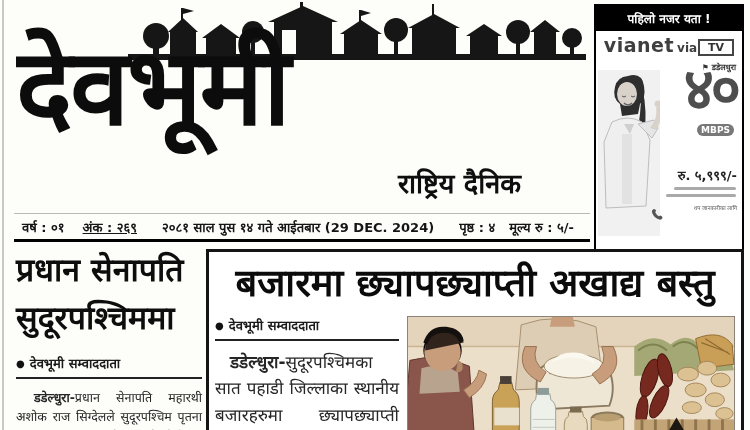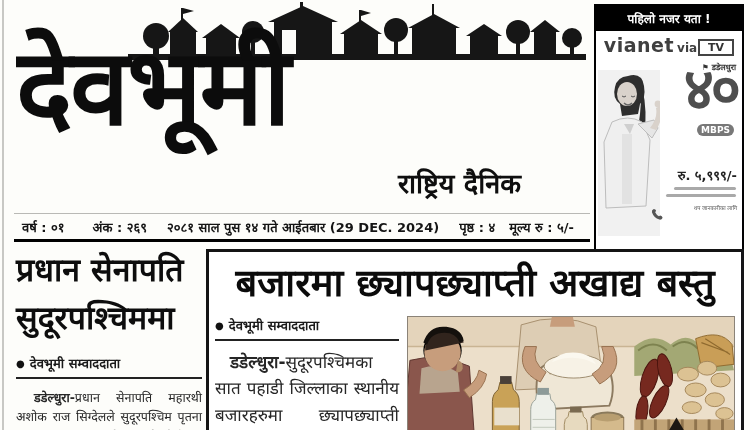--- a/index.html
+++ b/index.html
@@ -53,21 +53,21 @@
   #phone-ic { position:absolute; right:78px; top:202px; width:13px; height:13px; }
 
   
   #dateline {
     position:absolute; left:14px; top:213px; width:576px; height:29px;
     border-top:1px solid #b9b9b5; border-bottom:3px solid #000;
     display:flex; align-items:center; font-size:13px; font-weight:700; color:#151515;
     white-space:nowrap;
   }
   #dateline .dl { padding:0 4px; }
-  #dl-year { margin-left:4px; } #dl-issue { margin-left:20px; }
+  #dl-year { margin-left:4px; } #dl-issue { margin-left:10px;text-decoration:underline; }
   #dl-date { margin-left:auto; margin-right:auto; }
   #dl-page { margin-right:6px; } #dl-price { margin-right:12px; }
 
   
   #left-article { position:absolute; left:16px; top:246px; width:186px; }
   .head-l { font-size:32px; font-weight:800; line-height:1.5; color:#0d0d0d; white-space:nowrap; }
   .byline-row { display:flex; align-items:center; gap:5px; margin-top:12px; }
   .bullet { font-size:10px; color:#111; }
   .byline-txt { font-size:13px; font-weight:800; color:#1a1a1a; }
   .byline-rule { border:none; border-top:2px solid #222; margin-top:5px; }

